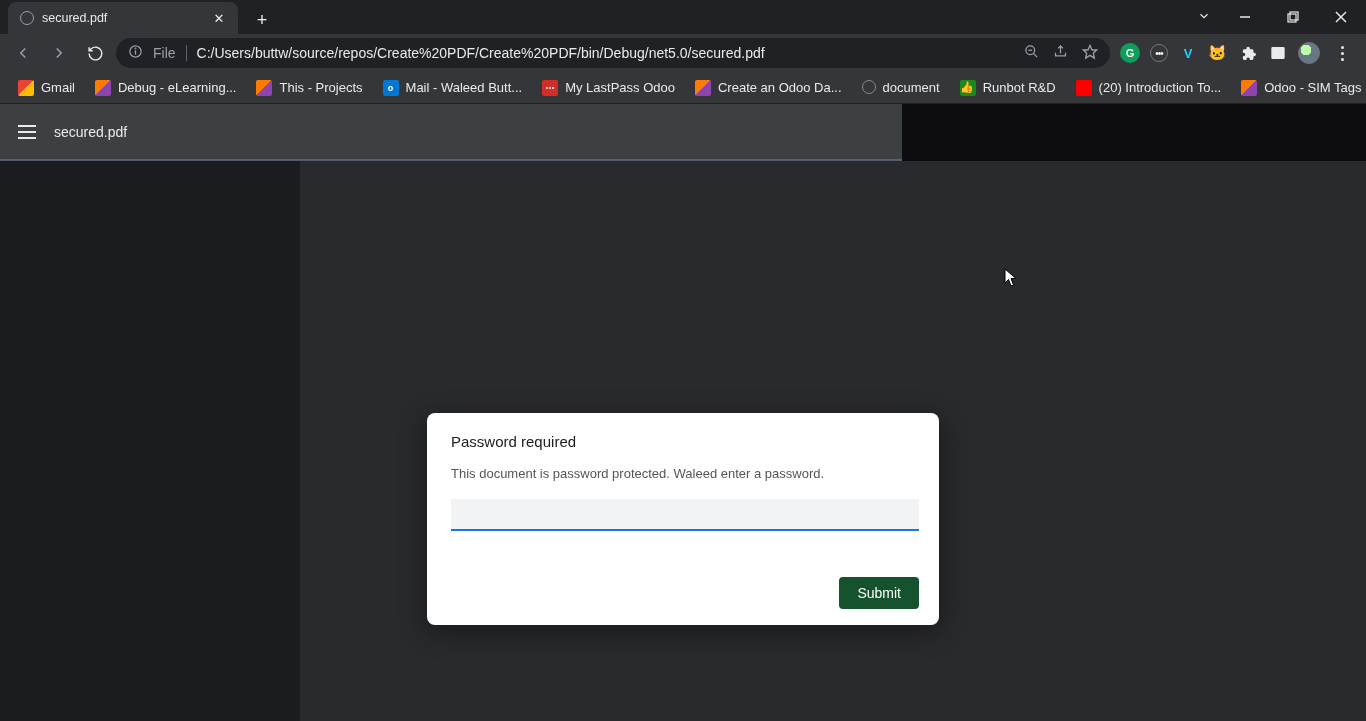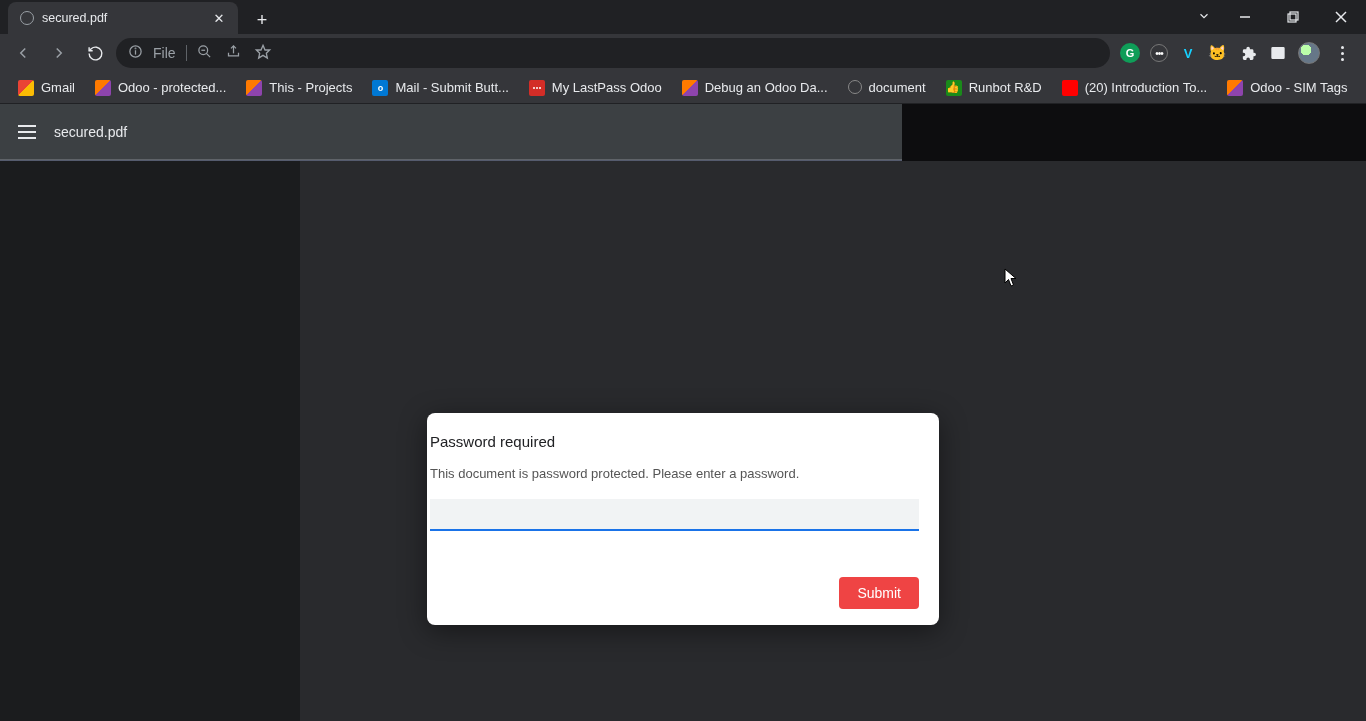--- a/index.html
+++ b/index.html
@@ -61,26 +61,26 @@
   .progress-line { height:1px; background:#555b6e; width:902px; }
   .viewer-body { flex:1; display:flex; }
   .sidebar { width:300px; background:#1b1c1e; }
   .canvas { flex:1; background:#292a2d; position:relative; }
 
   
   .cursor { position:absolute; left:1004px; top:164px; width:16px; height:20px; pointer-events:none; }
   .cursor svg { display:block; }
 
   
-  .dialog { position:absolute; width:512px; left:427px; top:309px; background:#fff; color:#222; border-radius:8px; padding:20px 20px 16px 3px; box-shadow: 0 6px 28px rgba(0,0,0,.45); font-size:13px; }
+  .dialog { position:absolute; width:512px; left:427px; top:309px; background:#fff; color:#222; border-radius:8px; padding:20px 20px 16px 24px; box-shadow: 0 6px 28px rgba(0,0,0,.45); font-size:13px; }
   .dialog h2 { font-size:15px; font-weight:500; margin-bottom:16px; color:#202124; }
   .dialog p { font-size:13px; color:#555; margin-bottom:18px; }
   .dialog input { width:100%; height:32px; border:none; border-bottom:2px solid #1a73e8; background:#f1f3f4; padding:4px 8px; font-size:14px; outline:none; }
   .dialog .actions { display:flex; justify-content:flex-end; margin-top:46px; }
-  .dialog button { background:#ef4444; color:#fff; border:none; border-radius:4px; padding:8px 18px; font-size:14px; cursor:pointer; }
+  .dialog button { background:#14532d; color:#fff; border:none; border-radius:4px; padding:8px 18px; font-size:14px; cursor:pointer; }
 
   
   svg { overflow: visible; }
 </style>
 </head>
 <body>
 
 <div class="tab-strip">
   <div class="tab">
     <span class="favicon"></span>
@@ -135,20 +135,21 @@
 
   <div class="addr">
     <span>
       <svg width="15" height="15" viewBox="0 0 24 24" fill="none" stroke="#9aa0a6" stroke-width="2">
           <circle cx="12" cy="12" r="9"></circle>
           <line x1="12" y1="10" x2="12" y2="17"></line>
           <circle cx="12" cy="7" r="0.5" fill="#9aa0a6"></circle>
         </svg>
     </span>
     <span class="scheme">File</span>
+    <span class="url">C:/Users/buttw/source/repos/Create%20PDF/Create%20PDF/bin/Debug/net5.0/secured.pdf</span>
     <span class="right-icons">
       <span>
         <svg width="15" height="15" viewBox="0 0 24 24" fill="none" stroke="#9aa0a6" stroke-width="2">
             <circle cx="10" cy="10" r="7"></circle>
             <line x1="15" y1="15" x2="21" y2="21"></line>
             <line x1="7" y1="10" x2="13" y2="10"></line>
           </svg>
       </span>
       <span>
         <svg width="15" height="15" viewBox="0 0 24 24" fill="none" stroke="#9aa0a6" stroke-width="2">
@@ -190,41 +191,41 @@
   </div>
 </div>
 
 <div class="bookmarks">
   <div class="bm">
     <span class="bi gmail"></span>
     <span>Gmail</span>
   </div>
   <div class="bm">
     <span class="bi odoo"></span>
-    <span>Odoo - protected...</span>
+    <span>Debug - eLearning...</span>
   </div>
   <div class="bm">
     <span class="bi odoo"></span>
     <span>This - Projects</span>
   </div>
   <div class="bm">
     <span class="bi outlook">o</span>
-    <span>Mail - Submit Butt...</span>
+    <span>Mail - Waleed Butt...</span>
   </div>
   <div class="bm">
     <span class="bi lastpass">
         <span></span>
         <span></span>
         <span></span>
       </span>
     <span>My LastPass Odoo</span>
   </div>
   <div class="bm">
     <span class="bi odoo"></span>
-    <span>Debug an Odoo Da...</span>
+    <span>Create an Odoo Da...</span>
   </div>
   <div class="bm">
     <span class="bi circle"></span>
     <span>document</span>
   </div>
   <div class="bm">
     <span class="bi runbot">👍</span>
     <span>Runbot R&amp;D</span>
   </div>
   <div class="bm">
@@ -254,19 +255,19 @@
   </div>
 
   <div class="cursor">
     <svg width="16" height="20" viewBox="0 0 16 20">
         <path d="M1 1 L1 15 L4.5 11.5 L7 18 L9.5 17 L7 10.5 L12 10.5 Z" fill="#fff" stroke="#000" stroke-width="1"></path>
       </svg>
   </div>
 
   <div class="dialog">
     <h2>Password required</h2>
-    <p>This document is password protected. Please enter a password.</p>
+    <p>This document is password protected. Waleed enter a password.</p>
     <input type="password" value="" style="">
     <div class="actions">
       <button>Submit</button>
     </div>
   </div>
 </div>
 
 </body></html>

